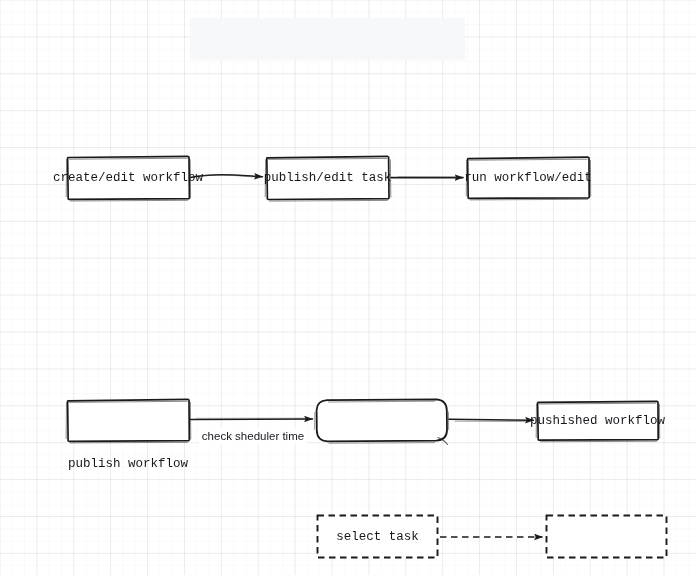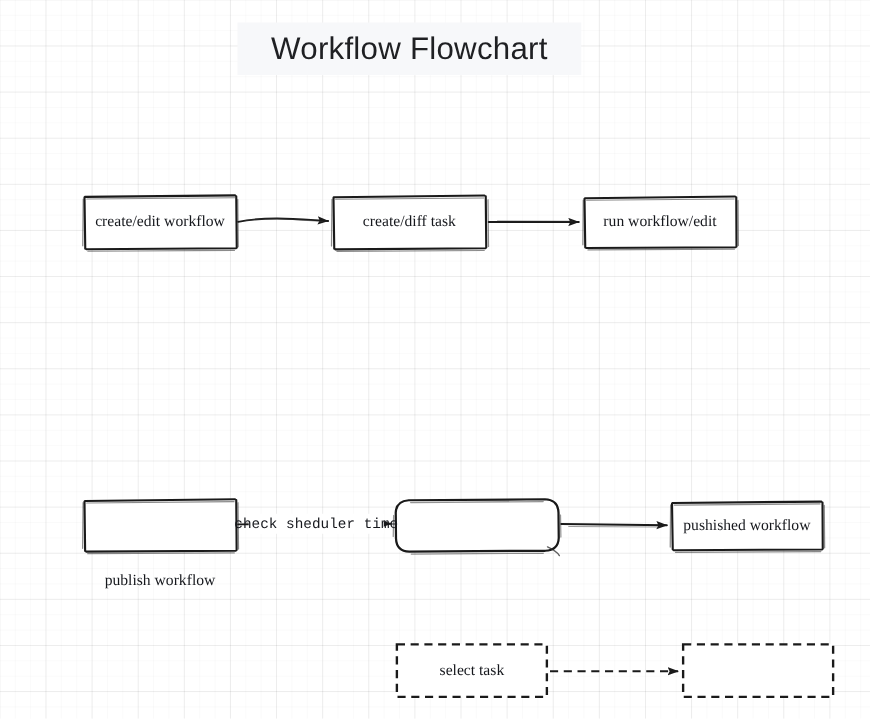--- a/index.html
+++ b/index.html
@@ -56,21 +56,21 @@
     font-weight: 400;
     color: #1f2023;
     letter-spacing: 0.2px;
     white-space: nowrap;
   }
   .node-label {
     position: absolute;
     display: flex;
     align-items: center;
     justify-content: center;
-    font-family: Liberation Serif, serif;
+    font-family: Liberation Mono, monospace;
     font-size: 12.5px;
     color: #16181d;
     text-align: right;
     white-space: nowrap;
     pointer-events: none;
   }
   .edge-label {
     position: absolute;
     display: flex;
     align-items: center;
@@ -82,21 +82,20 @@
     white-space: nowrap;
     padding: 0 1px;
   }
 </style>
 </head>
 <body>
 
 <div id="canvas">
 
   <div class="title-panel"></div>
-  <div class="title-text">Workflow Flowchart</div>
 
   <svg id="diagram-svg" viewBox="0 0 696 575" xmlns="http://www.w3.org/2000/svg">
     <defs>
       <marker id="arrowhead" markerWidth="9" markerHeight="7" refX="8.4" refY="3.5" orient="auto" markerUnits="userSpaceOnUse">
         <path d="M0,0.2 L9,3.5 L0,6.8 L1.6,3.5 Z" fill="#1a1a1a"></path>
       </marker>
       <marker id="arrowhead-dash" markerWidth="9" markerHeight="7" refX="8.4" refY="3.5" orient="auto" markerUnits="userSpaceOnUse">
         <path d="M0,0.2 L9,3.5 L0,6.8 L1.6,3.5 Z" fill="#1a1a1a"></path>
       </marker>
     </defs>
@@ -169,27 +168,27 @@
       <rect x="546.5" y="515.5" width="120" height="42" fill="none" stroke="#1a1a1a" stroke-width="1.9" stroke-dasharray="6.5 4.5" stroke-linecap="butt"></rect>
     </g>
 
     <g>
       <path d="M440,537.0 L542.5,537.0" fill="none" stroke="#1a1a1a" stroke-width="1.7" stroke-dasharray="6.5 4.5" stroke-linecap="butt" marker-end="url(#arrowhead-dash)"></path>
     </g>
   </svg>
 
   <div class="node-label" style="left:67px; top:156px; width:122px; height:43px;">create/edit workflow</div>
 
-  <div class="node-label" style="left:266px; top:156px; width:123px; height:43px;">create/diff task</div>
+  <div class="node-label" style="left:266px; top:156px; width:123px; height:43px;">publish/edit task</div>
 
   <div class="node-label" style="left:467px; top:157px; width:122px; height:41px;">run workflow/edit</div>
 
   <div class="node-label" style="left:67px; top:399px; width:122px; height:42px;margin-top:44px;">publish workflow</div>
 
 
   <div class="node-label" style="left:317px; top:515px; width:121px; height:43px;">select task</div>
 
   <div class="node-label" style="left:537px; top:401px; width:121px; height:39px;">pushished workflow</div>
 
 
-  <div class="edge-label" style="left:199px; top:411px; width:106px; height:16px;font-family:Liberation Mono, monospace;">check sheduler time</div>
+  <div class="edge-label" style="left:199px; top:428px; width:106px; height:16px;">check sheduler time</div>
 
 </div>
 
 </body></html>

